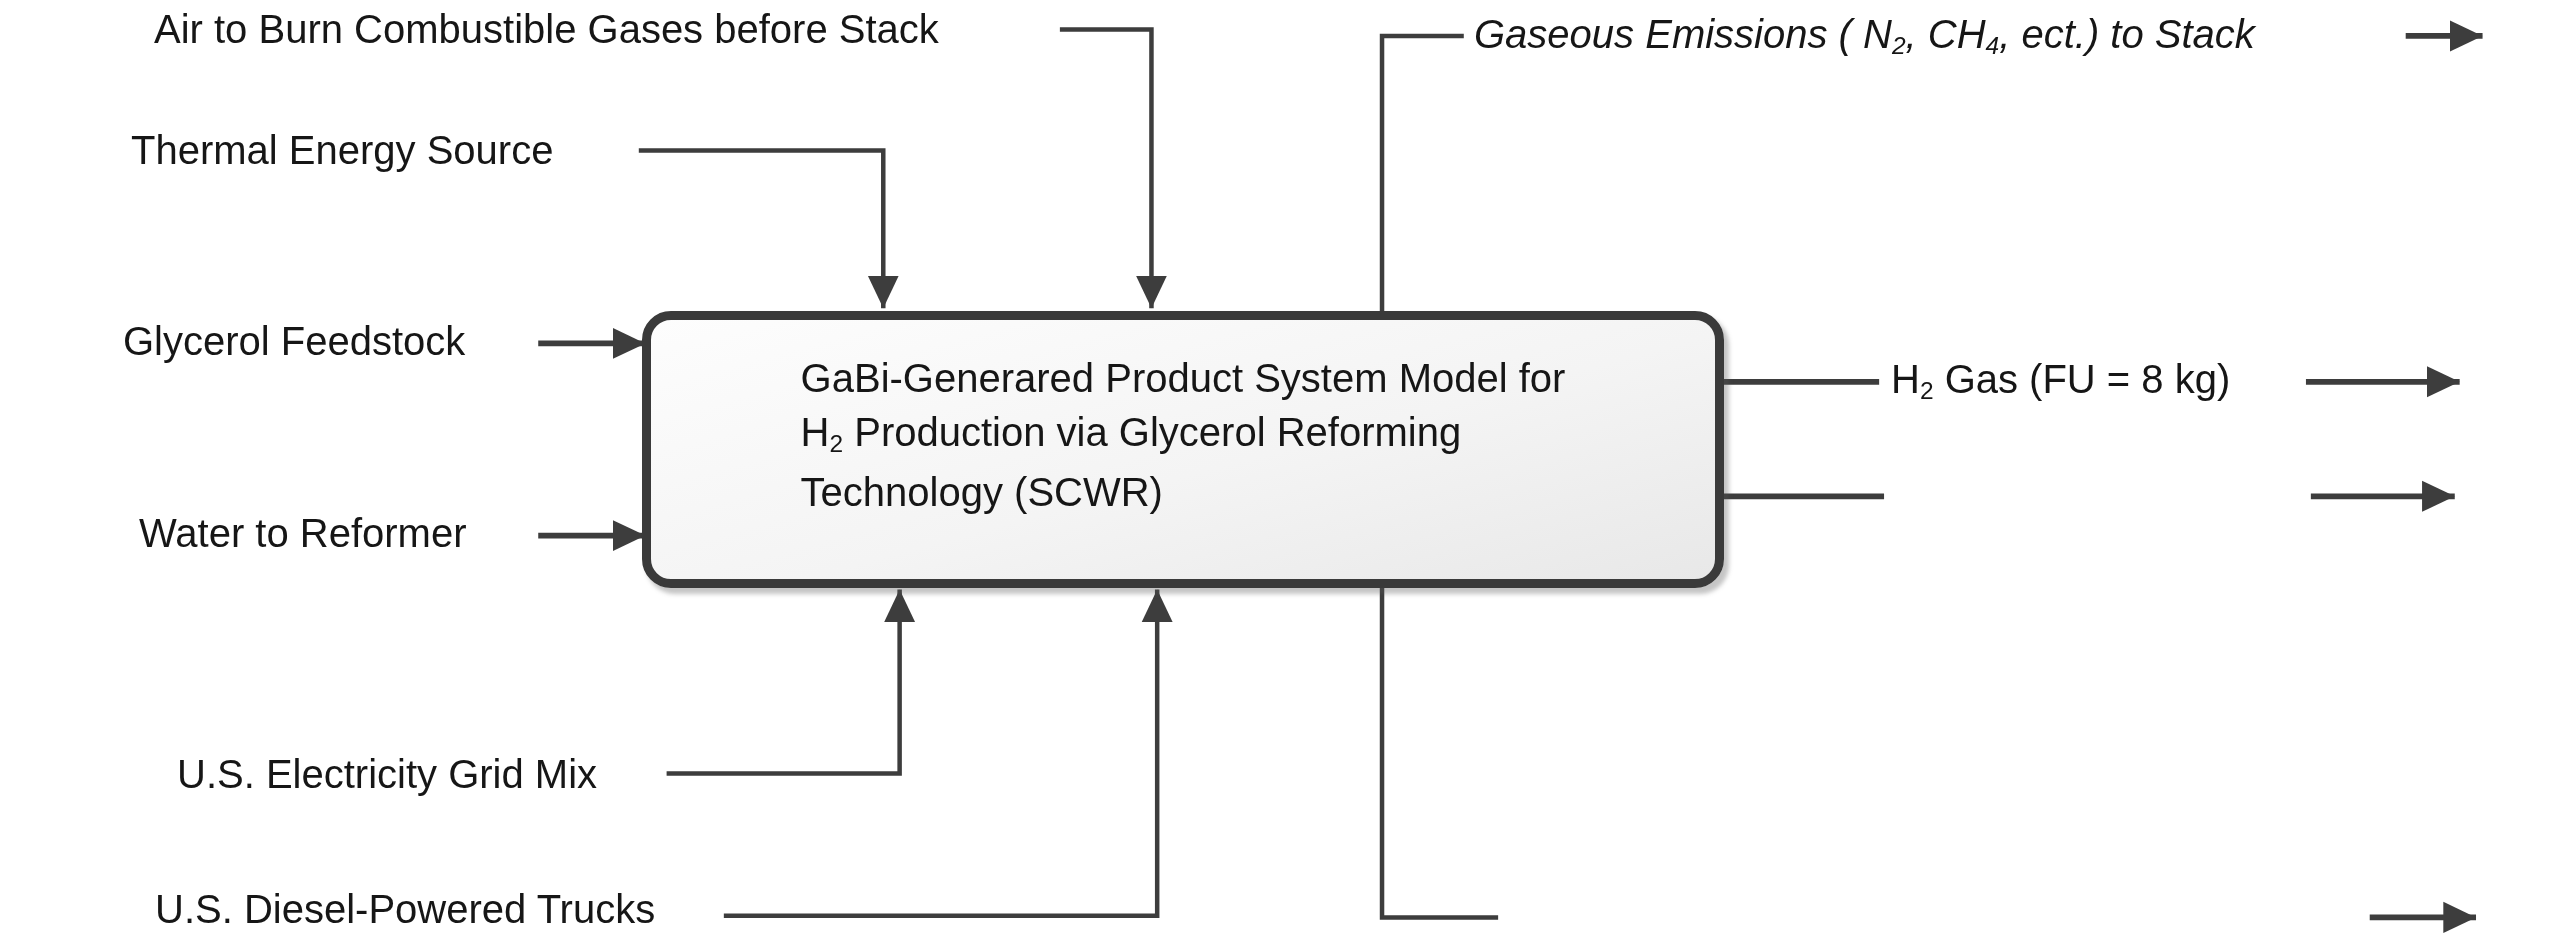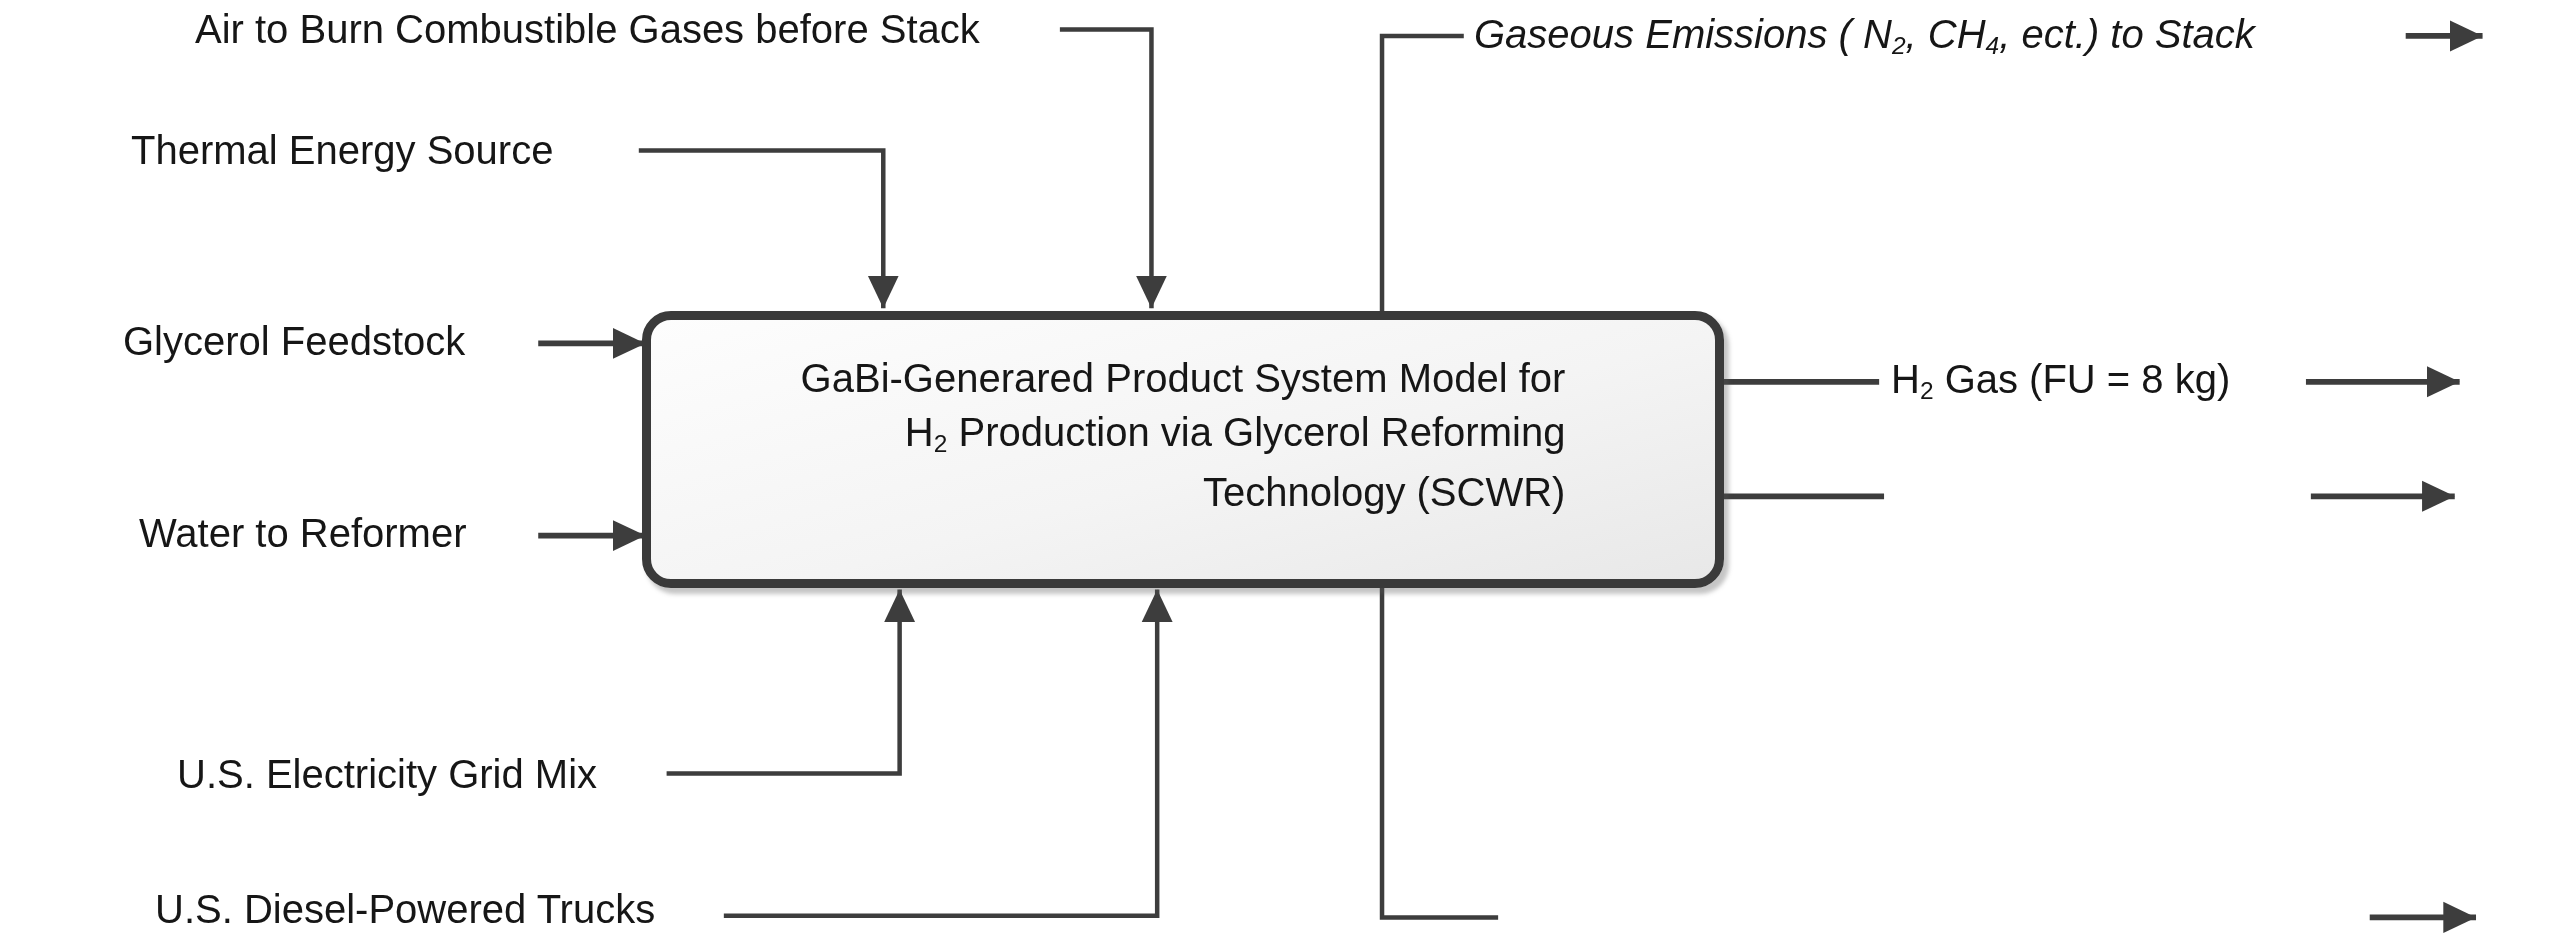--- a/index.html
+++ b/index.html
@@ -25,21 +25,21 @@
   .sb{ font-size:24.5px; position:relative; top:0.24em; letter-spacing:0;}
   .box{
     position:absolute; left:642px; top:311px; width:1082px; height:277px;
     box-sizing:border-box; border:9px solid var(--box_border);
     border-radius:29px;
     background:linear-gradient(165deg, var(--box_fill_top) 0%, #f4f4f4 55%, var(--box_fill_bottom) 100%);
     box-shadow:4.9px 5.7px 4.1px rgba(90,90,90,0.35);
     display:flex; align-items:center; justify-content:center;
     padding-bottom:29px;
   }
-  .box-title{ text-align:right; font-size:40px; line-height:54px; color:var(--text);}
+  .box-title{ text-align:left; font-size:40px; line-height:54px; color:var(--text);}
 </style>
 </head>
 <body>
 
 <div class="stage">
 
   <svg class="wires" viewBox="0 0 3150 1157" xmlns="http://www.w3.org/2000/svg">
     <defs>
       <marker id="arrow" markerUnits="userSpaceOnUse" markerWidth="42" markerHeight="42" refX="40" refY="20" orient="auto">
         <polygon class="arrowhead" points="0,1 40,20 0,39"></polygon>
@@ -67,21 +67,21 @@
   </svg>
 
   <div class="box">
     <div class="box-title">
       <div>GaBi-Generared Product System Model for</div>
       <div><span>H</span><span class="sb">2</span><span> Production via Glycerol Reforming</span></div>
       <div>Technology (SCWR)</div>
     </div>
   </div>
 
-  <div class="lbl" style="left:154px; top:29px;margin-left:41px;">Air to Burn Combustible Gases before Stack</div>
+  <div class="lbl" style="left:154px; top:29px;">Air to Burn Combustible Gases before Stack</div>
   <div class="lbl" style="left:131px; top:150px;">Thermal Energy Source</div>
   <div class="lbl" style="left:123px; top:341px;">Glycerol Feedstock</div>
   <div class="lbl" style="left:139px; top:533px;">Water to Reformer</div>
   <div class="lbl" style="left:155px; top:909px;">U.S. Diesel-Powered Trucks</div>
   <div class="lbl" style="left:177px; top:774px;">U.S. Electricity Grid Mix</div>
 
   <div class="lbl" style="left:1474px; top:34px;font-style:italic;"><span>Gaseous Emissions ( N</span><span class="sb">2</span><span>, CH</span><span class="sb">4</span><span>, ect.) to Stack</span></div>
 
   <div class="lbl" style="left:1891px; top:379px;"><span>H</span><span class="sb">2</span><span> Gas (FU = 8 kg)</span></div>
 

